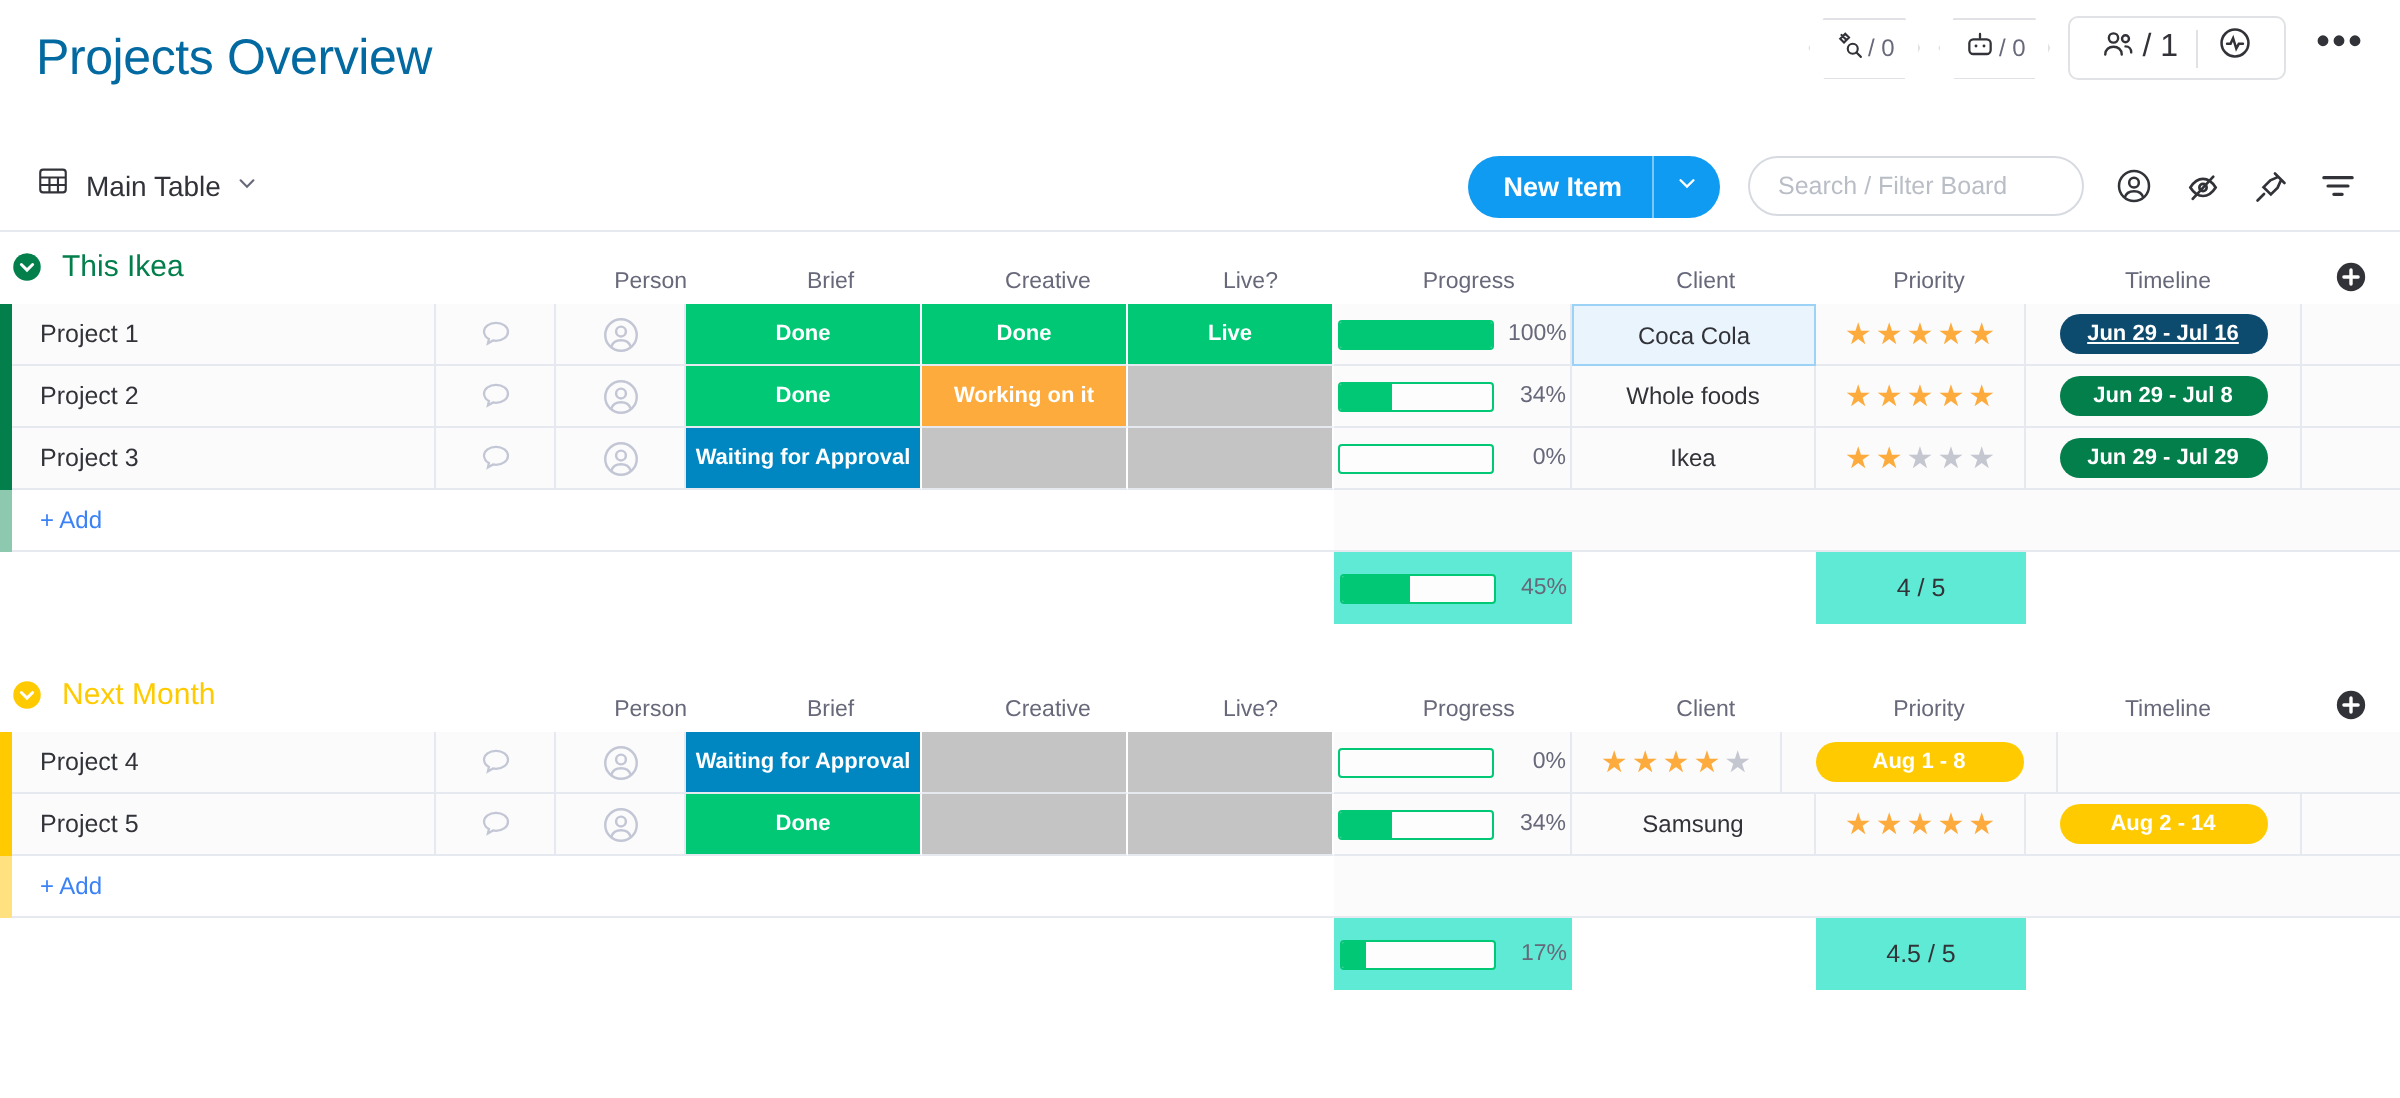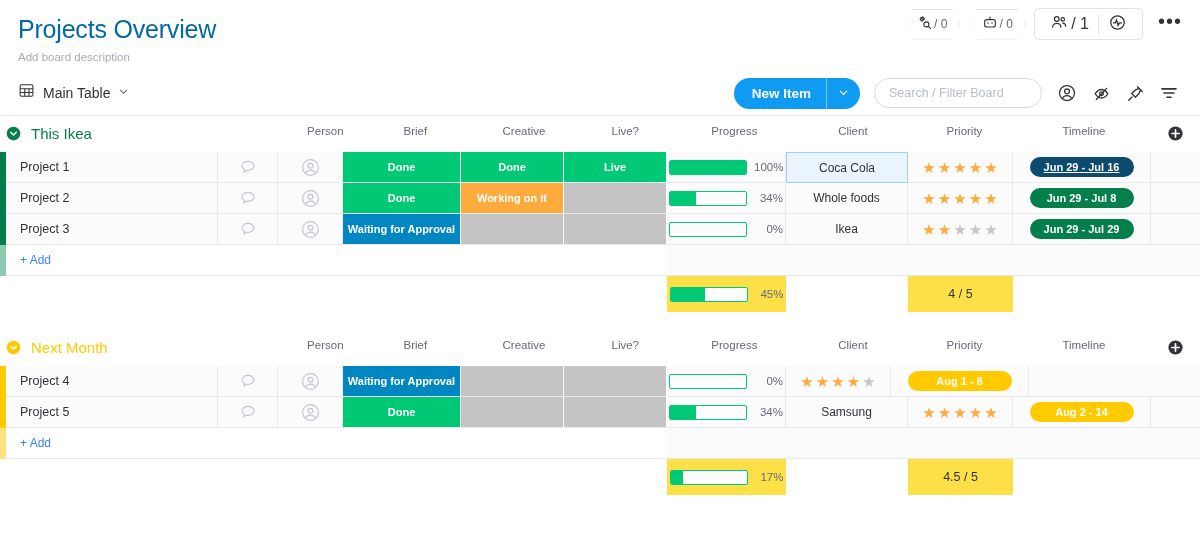--- a/index.html
+++ b/index.html
@@ -87,21 +87,21 @@
 
   .group { position: relative; }
   .group-title-row {
     display: flex; align-items: center;
     height: 31px; padding-left: 6px;
   }
   .collapse-ico { width: 15px; height: 15px; border-radius: 50%; display:flex;align-items:center;justify-content:center; cursor: pointer; }
   .collapse-ico svg { display: block; }
   .group-name { font-size: 15px; margin-left: 10px; cursor: text; }
 
-  .col-headers { display: flex; height: 22px; align-items: flex-start; padding-left: 20px; }
+  .col-headers { display: flex; height: 22px; align-items: flex-end; padding-left: 20px; }
   .col-headers .ch {
     font-size: 11.5px; color: #676879; text-align: center;
     cursor: pointer;
   }
   .plus-col { display:flex; align-items:center; justify-content:center; }
 
   .row { display: flex; height: 31px; align-items: stretch; }
   .rowbar { width: 6px; flex: 0 0 6px; }
   .cell {
     display: flex; align-items: center; justify-content: center;
@@ -125,21 +125,21 @@
   .add-row .bar { width: 6px; flex: 0 0 6px; }
   .add-row .txt {
     flex: 1; display: flex; align-items: center; padding-left: 14px;
     font-size: 12px; color: #3b82f6; background: #fff;
     border-bottom: 1px solid #e6e9ef; cursor: pointer;
   }
   .add-row .tail { background: #fff; }
 
   .sum-row { display: flex; height: 36px; }
   .sum-cell { display: flex; align-items: center; justify-content: center; font-size: 12.5px; color: #323338; }
-  .sum-cell.shaded { background: #fde047; }
+  .sum-cell.shaded { background: #5eead4; }
 
   
   .pbar-wrap { display: flex; align-items: center; gap: 7px; }
   .pbar {
     width: 78px; height: 15px; border: 1.5px solid #00c875; border-radius: 2px;
     background: #fdfdfd; overflow: hidden;
   }
   .pbar .fill { height: 100%; background: #00c875; }
   .ppct { font-size: 11.5px; color: #676879; width: 29px; text-align: right; }
 
@@ -157,21 +157,20 @@
 
   .group-gap { height: 18px; background: #fff; }
 
   svg { pointer-events: none; }
 </style>
 </head>
 <body>
 
 <div class="board-header">
   <div class="board-title">Projects Overview</div>
-  <div class="board-desc">Add board description</div>
 
   <div class="header-right">
     <div class="hexbadge">
       <span>
         <svg width="15" height="15" viewBox="0 0 24 24" fill="none" stroke="#323338" stroke-width="1.7" stroke-linecap="round">
           <path d="M6 4l4 4M9 3l-4 4 3 3 4-4z"></path>
             <circle cx="15" cy="15" r="4"></circle>
             <path d="M18 18l3.5 3.5"></path>
         </svg>
       </span>

